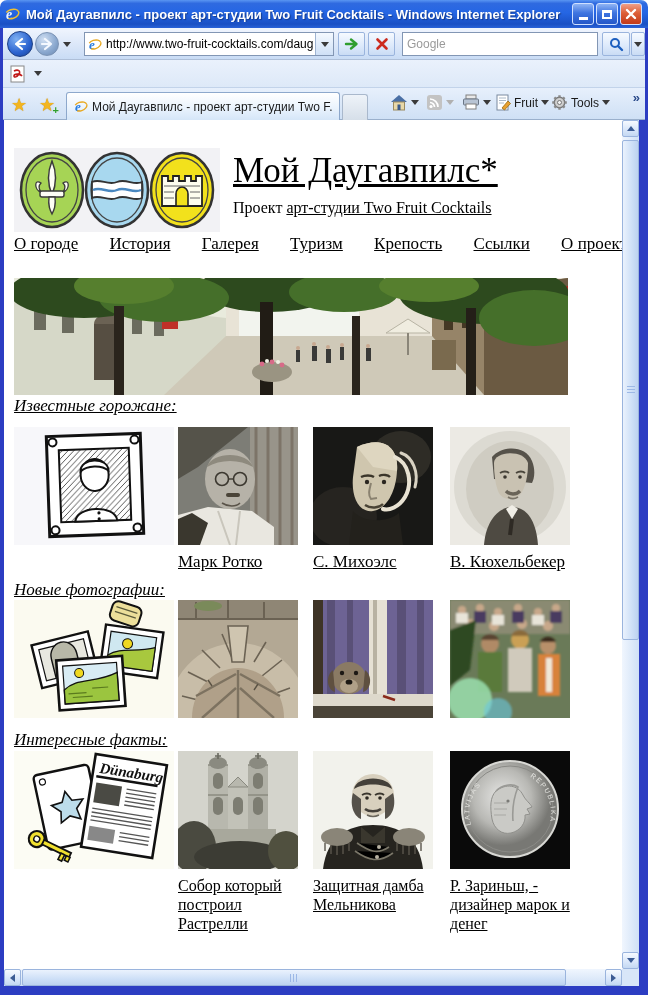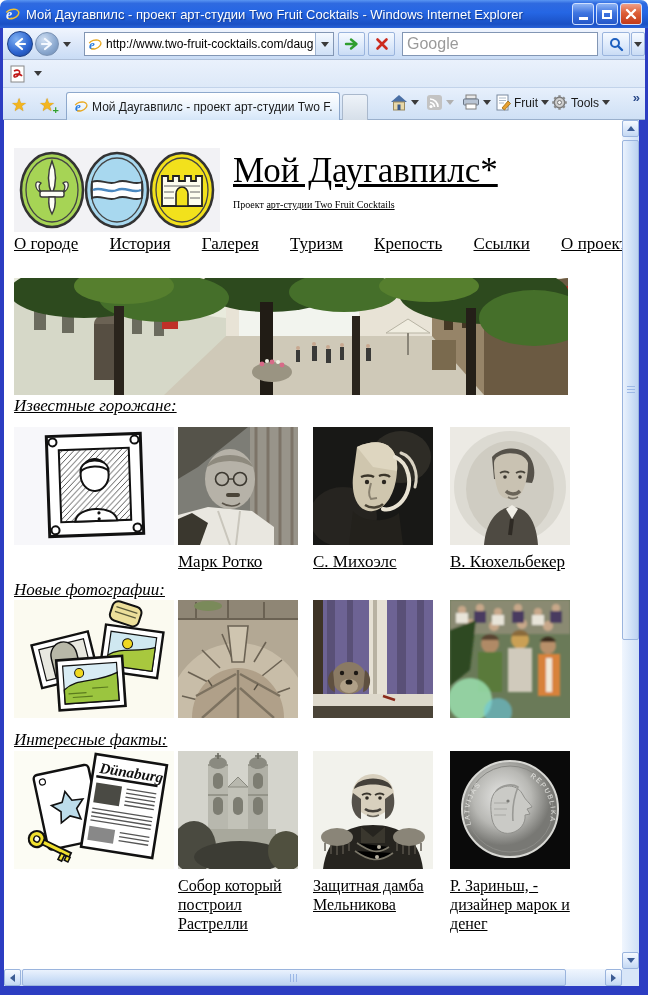--- a/index.html
+++ b/index.html
@@ -2,21 +2,21 @@
 <html><head>
 <meta charset="utf-8">
 <style>
   html,body{margin:0;padding:0;background:#9aa0a8;}
   *{box-sizing:border-box;}
   .window{position:relative;width:648px;height:995px;background:#fff;font-family:"Liberation Sans",sans-serif;overflow:hidden;}
   
   .titlebar{position:absolute;left:0;top:0;width:648px;height:28px;
     background:linear-gradient(180deg,#5a96f2 0%,#2f6ae0 12%,#2566e4 45%,#1a50c4 86%,#2a63d8 100%);
     border-radius:7px 7px 0 0;display:flex;align-items:center;padding:0 4px;}
-  .titletext{color:#fff;font-weight:normal;font-size:13px;margin-left:6px;text-shadow:1px 1px 1px #123a8c;white-space:nowrap;overflow:hidden;flex:1;}
+  .titletext{color:#fff;font-weight:bold;font-size:13px;margin-left:6px;text-shadow:1px 1px 1px #123a8c;white-space:nowrap;overflow:hidden;flex:1;}
   .winbtns{display:flex;gap:2px;margin-right:2px;}
   .wbtn{width:22px;height:22px;border-radius:3px;border:1px solid #cfe0ff;display:flex;align-items:center;justify-content:center;
     background:linear-gradient(180deg,#8fb4f4 0%,#3e74e0 45%,#2558c8 100%);}
   .wbtn.close{background:linear-gradient(180deg,#f0a088 0%,#dd5f38 45%,#c23a1a 100%);}
   .glyph-min{width:9px;height:3px;background:#fff;margin-top:9px;}
   .glyph-max{width:10px;height:9px;border:2px solid #fff;border-top-width:3px;}
   
   .sideedge{position:absolute;width:3px;top:28px;height:92px;background:#2c3dc2;z-index:5;}
   .navbar{position:absolute;left:0;top:28px;width:648px;height:32px;
     background:linear-gradient(180deg,#f0f5fe 0%,#dbe7f9 55%,#c9dcf5 100%);border-bottom:1px solid #aebfd8;}
@@ -25,21 +25,21 @@
   .fwd{left:35px;top:4px;width:24px;height:24px;background:radial-gradient(circle at 35% 30%,#cfdef2,#8aa8cf 60%,#6a88b0);border:1px solid #7b93b4;}
   .dar{width:0;height:0;border-left:4px solid transparent;border-right:4px solid transparent;border-top:5px solid #3a3a3a;display:inline-block;}
   .navdrop{position:absolute;left:63px;top:14px;}
   .addrbox{position:absolute;left:84px;top:4px;width:250px;height:24px;background:#fff;border:1px solid #8296b4;display:flex;align-items:center;}
   .addr-input{border:0;outline:0;flex:1;font-size:12px;font-family:"Liberation Sans",sans-serif;color:#000;padding:0 2px;min-width:0;}
   .combodrop{width:18px;height:22px;background:linear-gradient(180deg,#f4f9ff,#cfe0f6);border-left:1px solid #9fb4d2;display:flex;align-items:center;justify-content:center;}
   .sqbtn{position:absolute;top:4px;width:27px;height:24px;border:1px solid #9ab4dd;border-radius:2px;
     background:linear-gradient(180deg,#f6faff,#dce9fb 60%,#cadcf4);display:flex;align-items:center;justify-content:center;}
   .gobtn{left:338px;} .stopbtn{left:368px;}
   .searchbox{position:absolute;left:402px;top:4px;width:196px;height:24px;background:#fff;border:1px solid #8296b4;display:flex;align-items:center;}
-  .search-input{border:0;outline:0;flex:1;font-size:16px;font-family:"Liberation Sans",sans-serif;padding:0 4px;min-width:0;}
+  .search-input{border:0;outline:0;flex:1;font-size:12px;font-family:"Liberation Sans",sans-serif;padding:0 4px;min-width:0;}
   .search-input::placeholder{color:#9a9a9a;}
   .magbtn{left:602px;width:28px;} .magdrop{left:631px;width:14px;}
   .pdfbar{position:absolute;left:0;top:60px;width:648px;height:28px;background:linear-gradient(180deg,#eaf1fc,#dde9f8);border-bottom:1px solid #c2d3ea;display:flex;align-items:center;padding-left:6px;}
   .pdfbtn{width:24px;height:22px;display:flex;align-items:center;justify-content:center;}
   .tabbar{position:absolute;left:0;top:88px;width:648px;height:32px;background:linear-gradient(180deg,#e7f0fc,#cfe0f5);border-bottom:1px solid #9ab0cc;}
   .starbtn{position:absolute;top:5px;width:26px;height:24px;display:flex;align-items:center;justify-content:center;font-size:17px;}
   .star{color:#f2b521;text-shadow:0 0 1px #b07b10;font-size:18px;}
   .addplus{position:absolute;right:1px;bottom:1px;font-size:11px;font-weight:bold;color:#2e9e2e;text-shadow:0 0 1px #fff;}
   .tab{position:absolute;left:66px;top:4px;width:274px;height:28px;border:1px solid #8da8cc;border-bottom:0;border-radius:3px 3px 0 0;
     background:linear-gradient(180deg,#ffffff,#eaf3fd 55%,#d5e6f8);display:flex;align-items:center;padding:0 6px;gap:4px;}
@@ -65,21 +65,21 @@
     background:linear-gradient(90deg,#eaf2fd,#cddff7 60%,#bcd2f0);display:flex;align-items:center;justify-content:center;}
   .vthumb .grip{width:8px;height:8px;background:repeating-linear-gradient(180deg,#9cb8e6 0 1px,transparent 1px 3px);}
   .hthumb{position:absolute;left:18px;top:0;width:544px;height:17px;border:1px solid #9ab4dd;border-radius:2px;
     background:linear-gradient(180deg,#eaf2fd,#cddff7 60%,#bcd2f0);display:flex;align-items:center;justify-content:center;}
   .hthumb .grip{width:8px;height:8px;background:repeating-linear-gradient(90deg,#9cb8e6 0 1px,transparent 1px 3px);}
   
   a.plink{color:#000;text-decoration:underline;cursor:pointer;}
   .logo{position:absolute;left:10px;top:28px;width:206px;height:84px;background:#f2f2f5;}
   .headtext{position:absolute;left:229px;top:30px;}
   .site-title{font-size:35px;line-height:42px;text-decoration:underline;}
-  .site-sub{font-size:10px;margin-top:7px;}
+  .site-sub{font-size:16px;margin-top:7px;}
   .mainnav{position:absolute;left:10px;top:114px;font-size:17px;white-space:nowrap;}
   .mainnav a{margin-right:27px;}
   .banner{position:absolute;left:10px;top:158px;width:554px;height:117px;}
   .sechead{position:absolute;left:10px;font-size:17px;font-style:italic;}
   .row{position:absolute;left:0;top:0;width:618px;}
   .cell{position:absolute;top:0;}
   .cell figure{margin:0;}
   .cap{display:block;margin-top:7px;font-size:16px;line-height:19px;width:134px;}
   .cap.r1{font-size:17px;width:140px;}
   .footer{position:absolute;left:10px;top:818px;width:596px;font-size:13.5px;}

